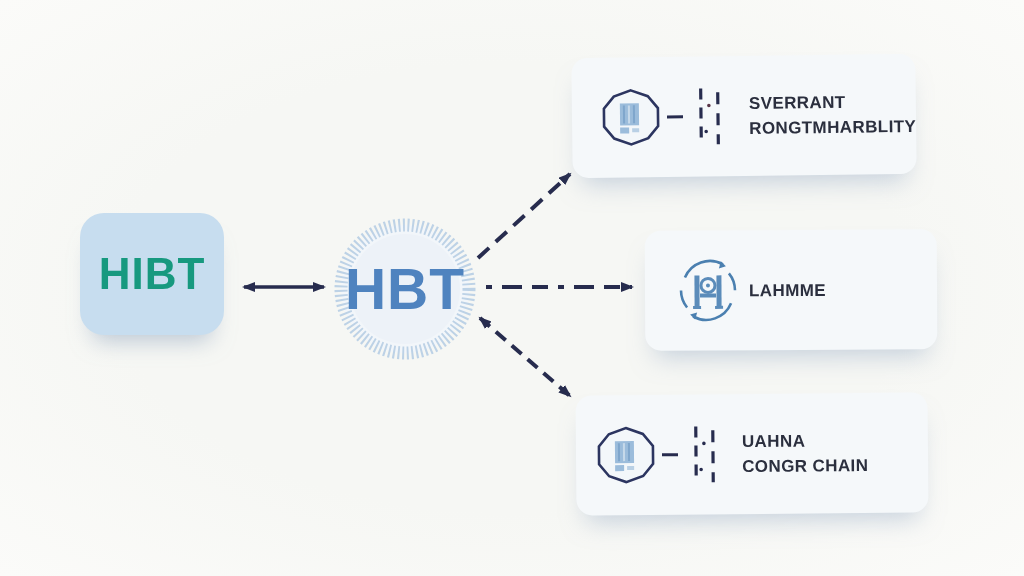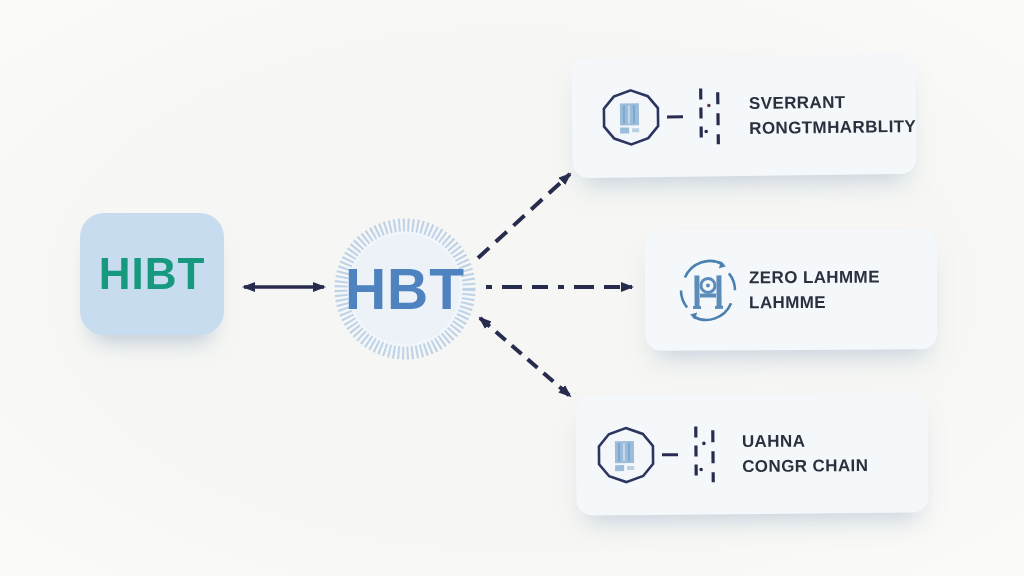--- a/index.html
+++ b/index.html
@@ -111,21 +111,20 @@
       <path d="M22,64 L17,59 L24,57 Z" fill="#4b80b0"></path>
       <line x1="24" y1="20" x2="24" y2="52" stroke="#5b8cba" stroke-width="5"></line>
       <line x1="46" y1="20" x2="46" y2="52" stroke="#5b8cba" stroke-width="5"></line>
       <line x1="20" y1="52" x2="28" y2="52" stroke="#5b8cba" stroke-width="3"></line>
       <line x1="42" y1="52" x2="50" y2="52" stroke="#5b8cba" stroke-width="3"></line>
       <circle cx="35" cy="30" r="7" fill="none" stroke="#5b8cba" stroke-width="3"></circle>
       <circle cx="35" cy="30" r="2" fill="#5b8cba"></circle>
       <line x1="27" y1="40" x2="43" y2="40" stroke="#5b8cba" stroke-width="4"></line>
     </svg>
     <div class="card-text">
-      <span>ZERO LAHMME</span>
       <span>LAHMME</span>
     </div>
   </div>
 
   <div class="card card-bottom">
     <svg class="node-icon" width="60" height="60" viewBox="0 0 60 60">
       <path d="M30,3 L47,9 L57,21 L57,39 L47,51 L30,57 L13,51 L3,39 L3,21 L13,9 Z" fill="#f3f7fa" stroke="#2c3560" stroke-width="2.6"></path>
       <rect x="19" y="16" width="19" height="22" fill="#9bbcdb"></rect>
       <line x1="23" y1="18" x2="23" y2="36" stroke="#7fa6cc" stroke-width="2"></line>
       <line x1="28" y1="18" x2="28" y2="36" stroke="#c6d9ea" stroke-width="2"></line>

